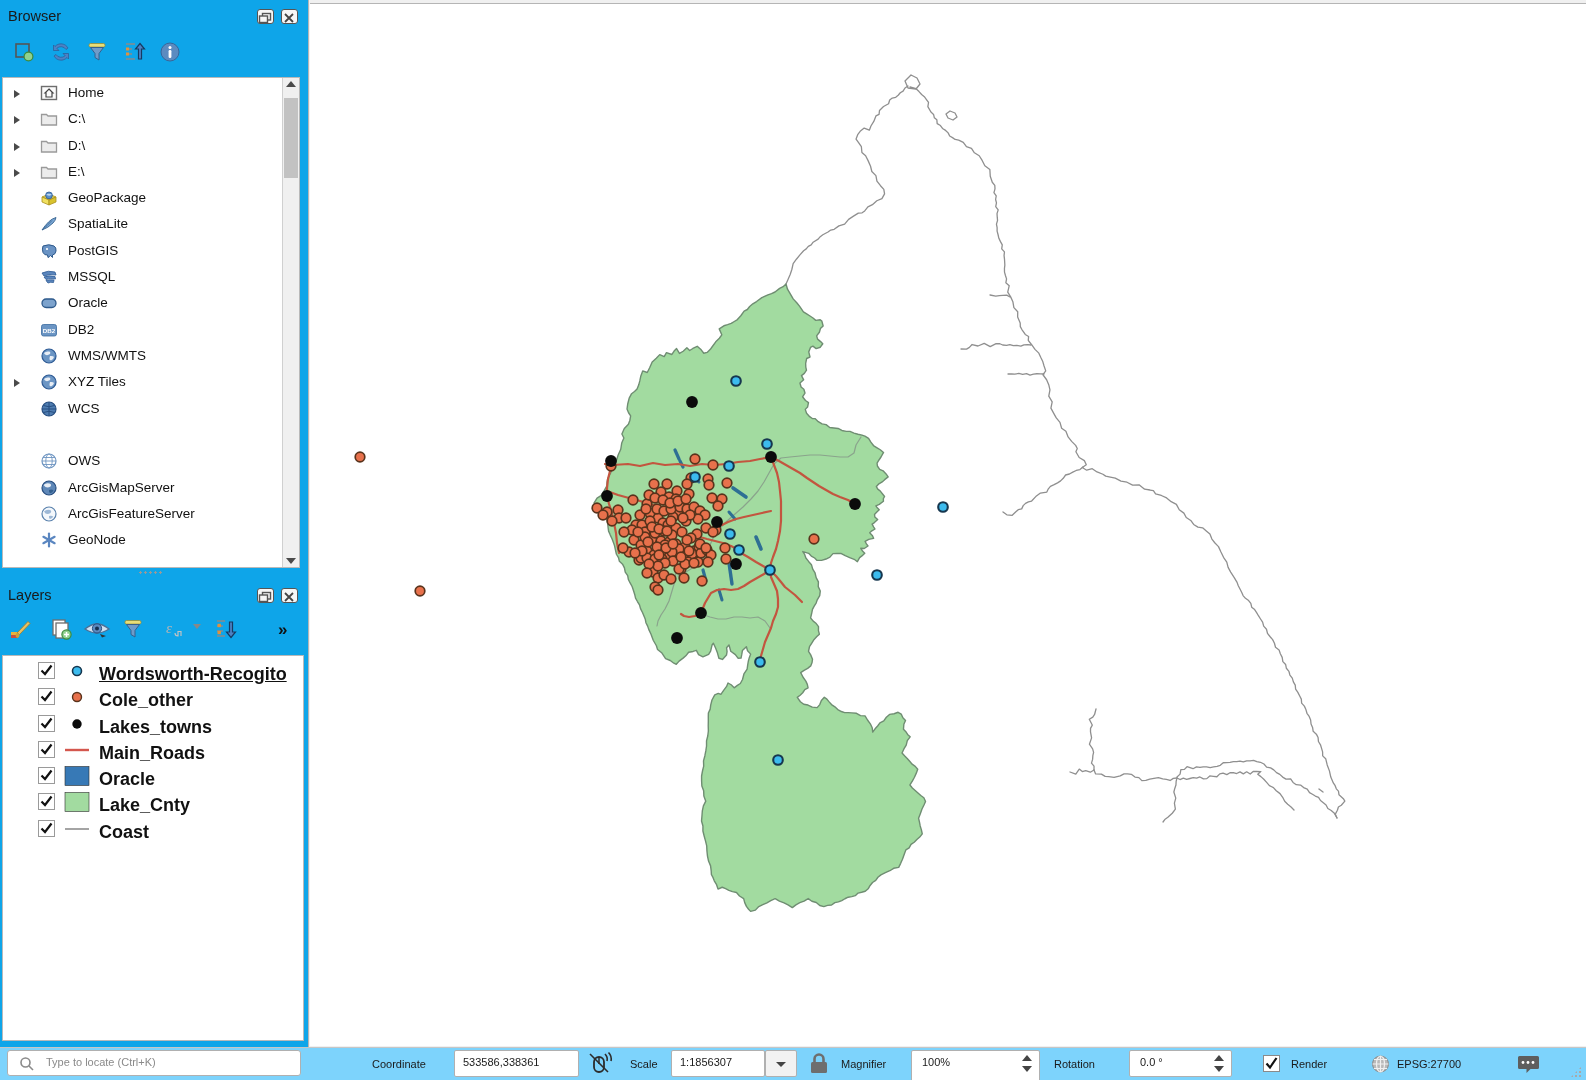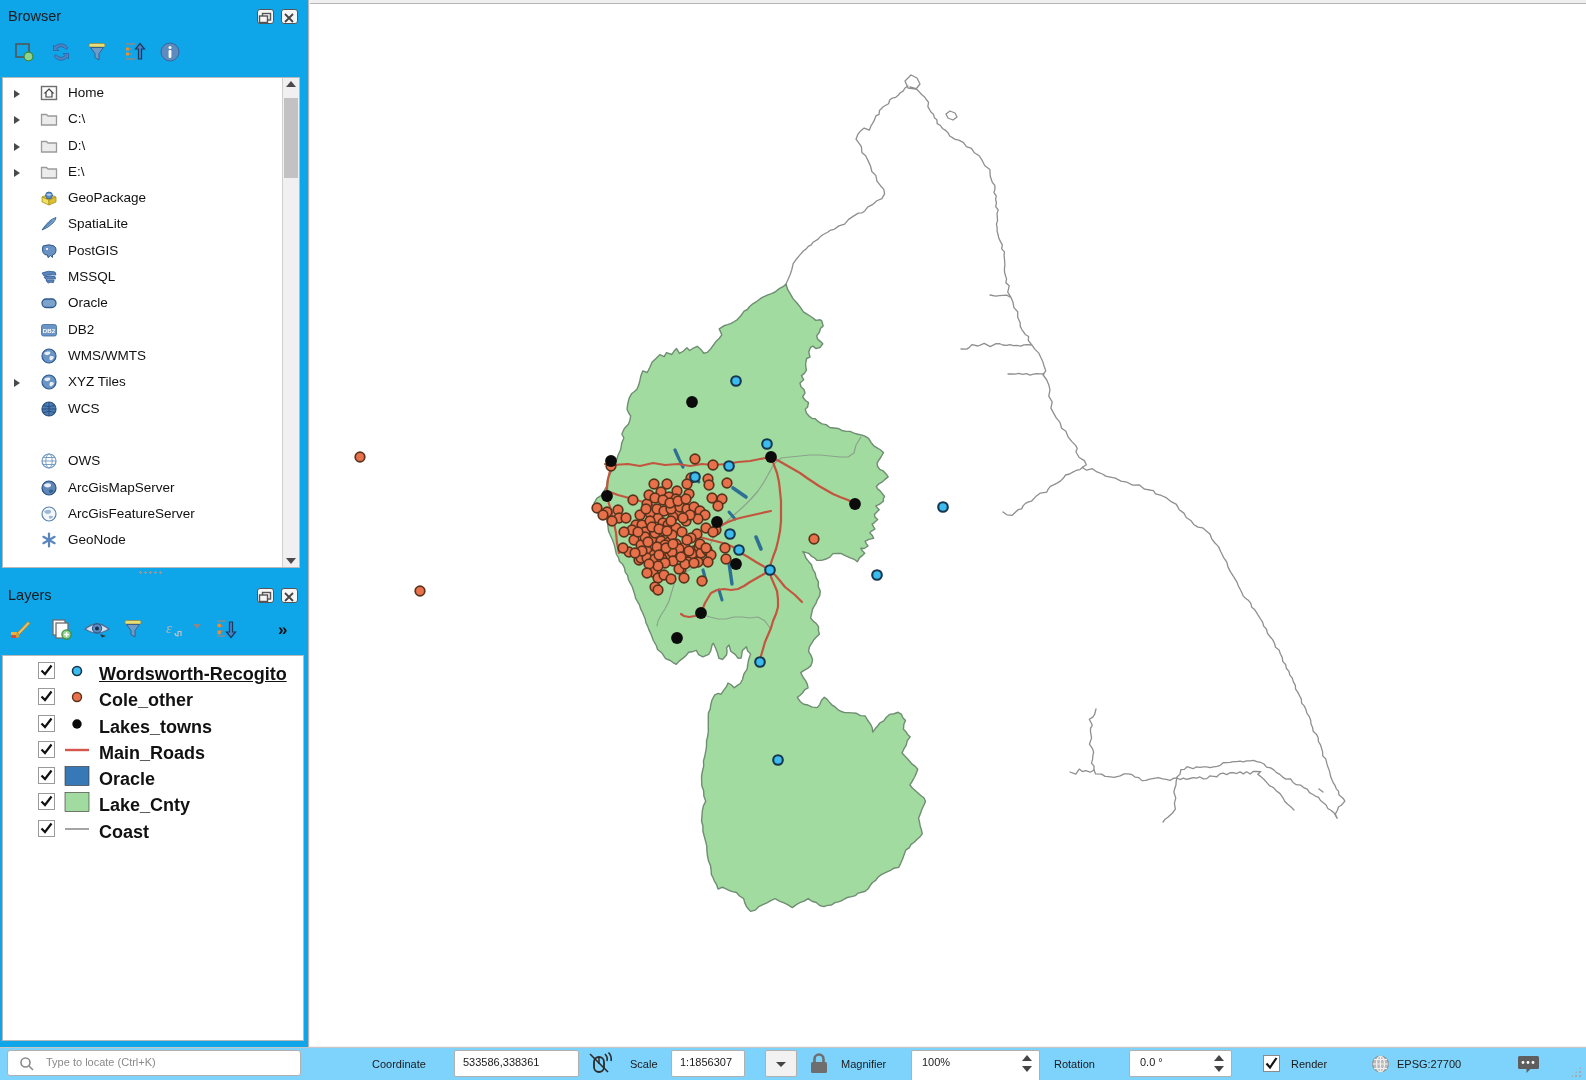--- a/index.html
+++ b/index.html
@@ -525,21 +525,21 @@
   <span class="sb-label" style="left:372px">Coordinate</span>
   <div class="sb-box" style="left:454px; top:2px; width:125px; height:27px;text-align:center;">
       <span style="position:absolute;left:8px;top:5px">533586,338361</span>
     </div>
   <svg width="26" height="26" style="position:absolute;left:587px;top:3px" viewBox="0 0 26 26">
       <rect x="7" y="6" width="10" height="15" rx="5" fill="none" stroke="#2c2c2c" stroke-width="1.8"></rect>
       <line x1="12" y1="6" x2="12" y2="13" stroke="#2c2c2c" stroke-width="1.5"></line>
       <path d="M3 3 L21 21 M18 3 Q21 6 20 10 M21.5 1.5 Q25 5 24 10" stroke="#2c2c2c" stroke-width="1.6" fill="none"></path>
     </svg>
   <span class="sb-label" style="left:630px">Scale</span>
-  <div class="sb-box" style="left:671px; top:2px; width:74px; height:27px;">
+  <div class="sb-box" style="left:671px; top:2px; width:94px; height:27px;">
       <span style="position:absolute;left:8px;top:5px">1:1856307</span>
     </div>
   <div class="sb-box" style="left:765px; top:2px; width:32px; height:27px; background:#f2f2f2;">
       <div style="position:absolute;left:10px;top:11px;width:0;height:0;border-top:5.5px solid #444;border-left:5px solid transparent;border-right:5px solid transparent;"></div>
     </div>
   <svg width="22" height="24" style="position:absolute;left:808px;top:4px" viewBox="0 0 22 24">
       <rect x="3" y="10" width="16" height="11" rx="1.5" fill="#6e6e6e"></rect>
       <path d="M6.5 10 V7 a4.5 4.5 0 0 1 9 0 V10" fill="none" stroke="#6e6e6e" stroke-width="2.6"></path>
     </svg>
   <span class="sb-label" style="left:841px">Magnifier</span>

